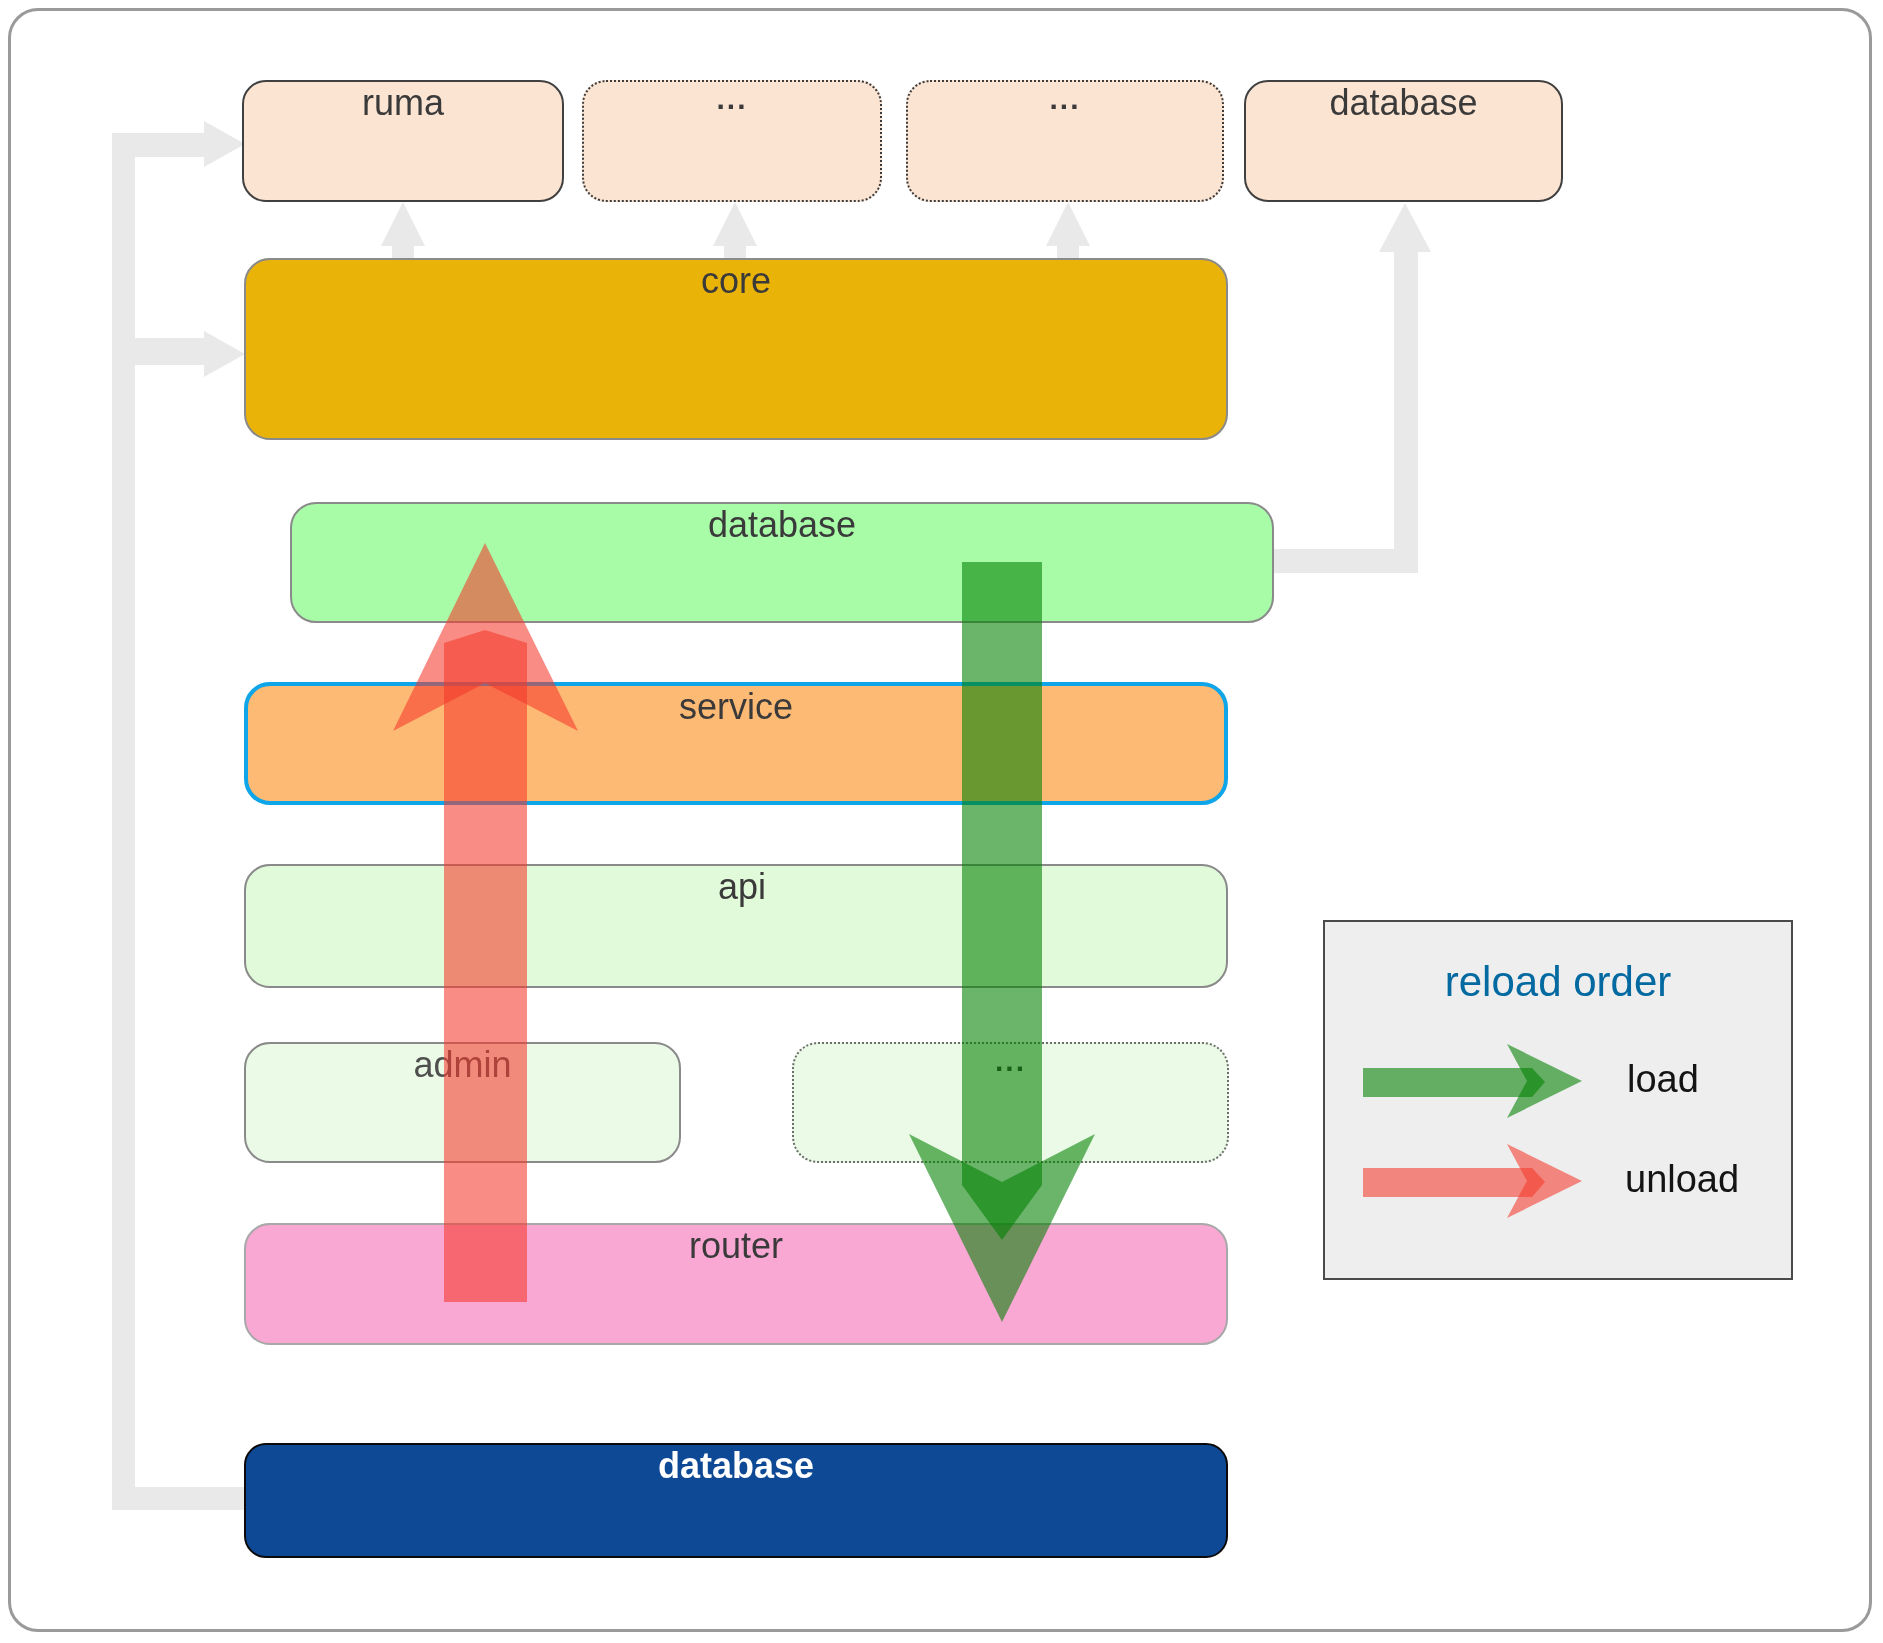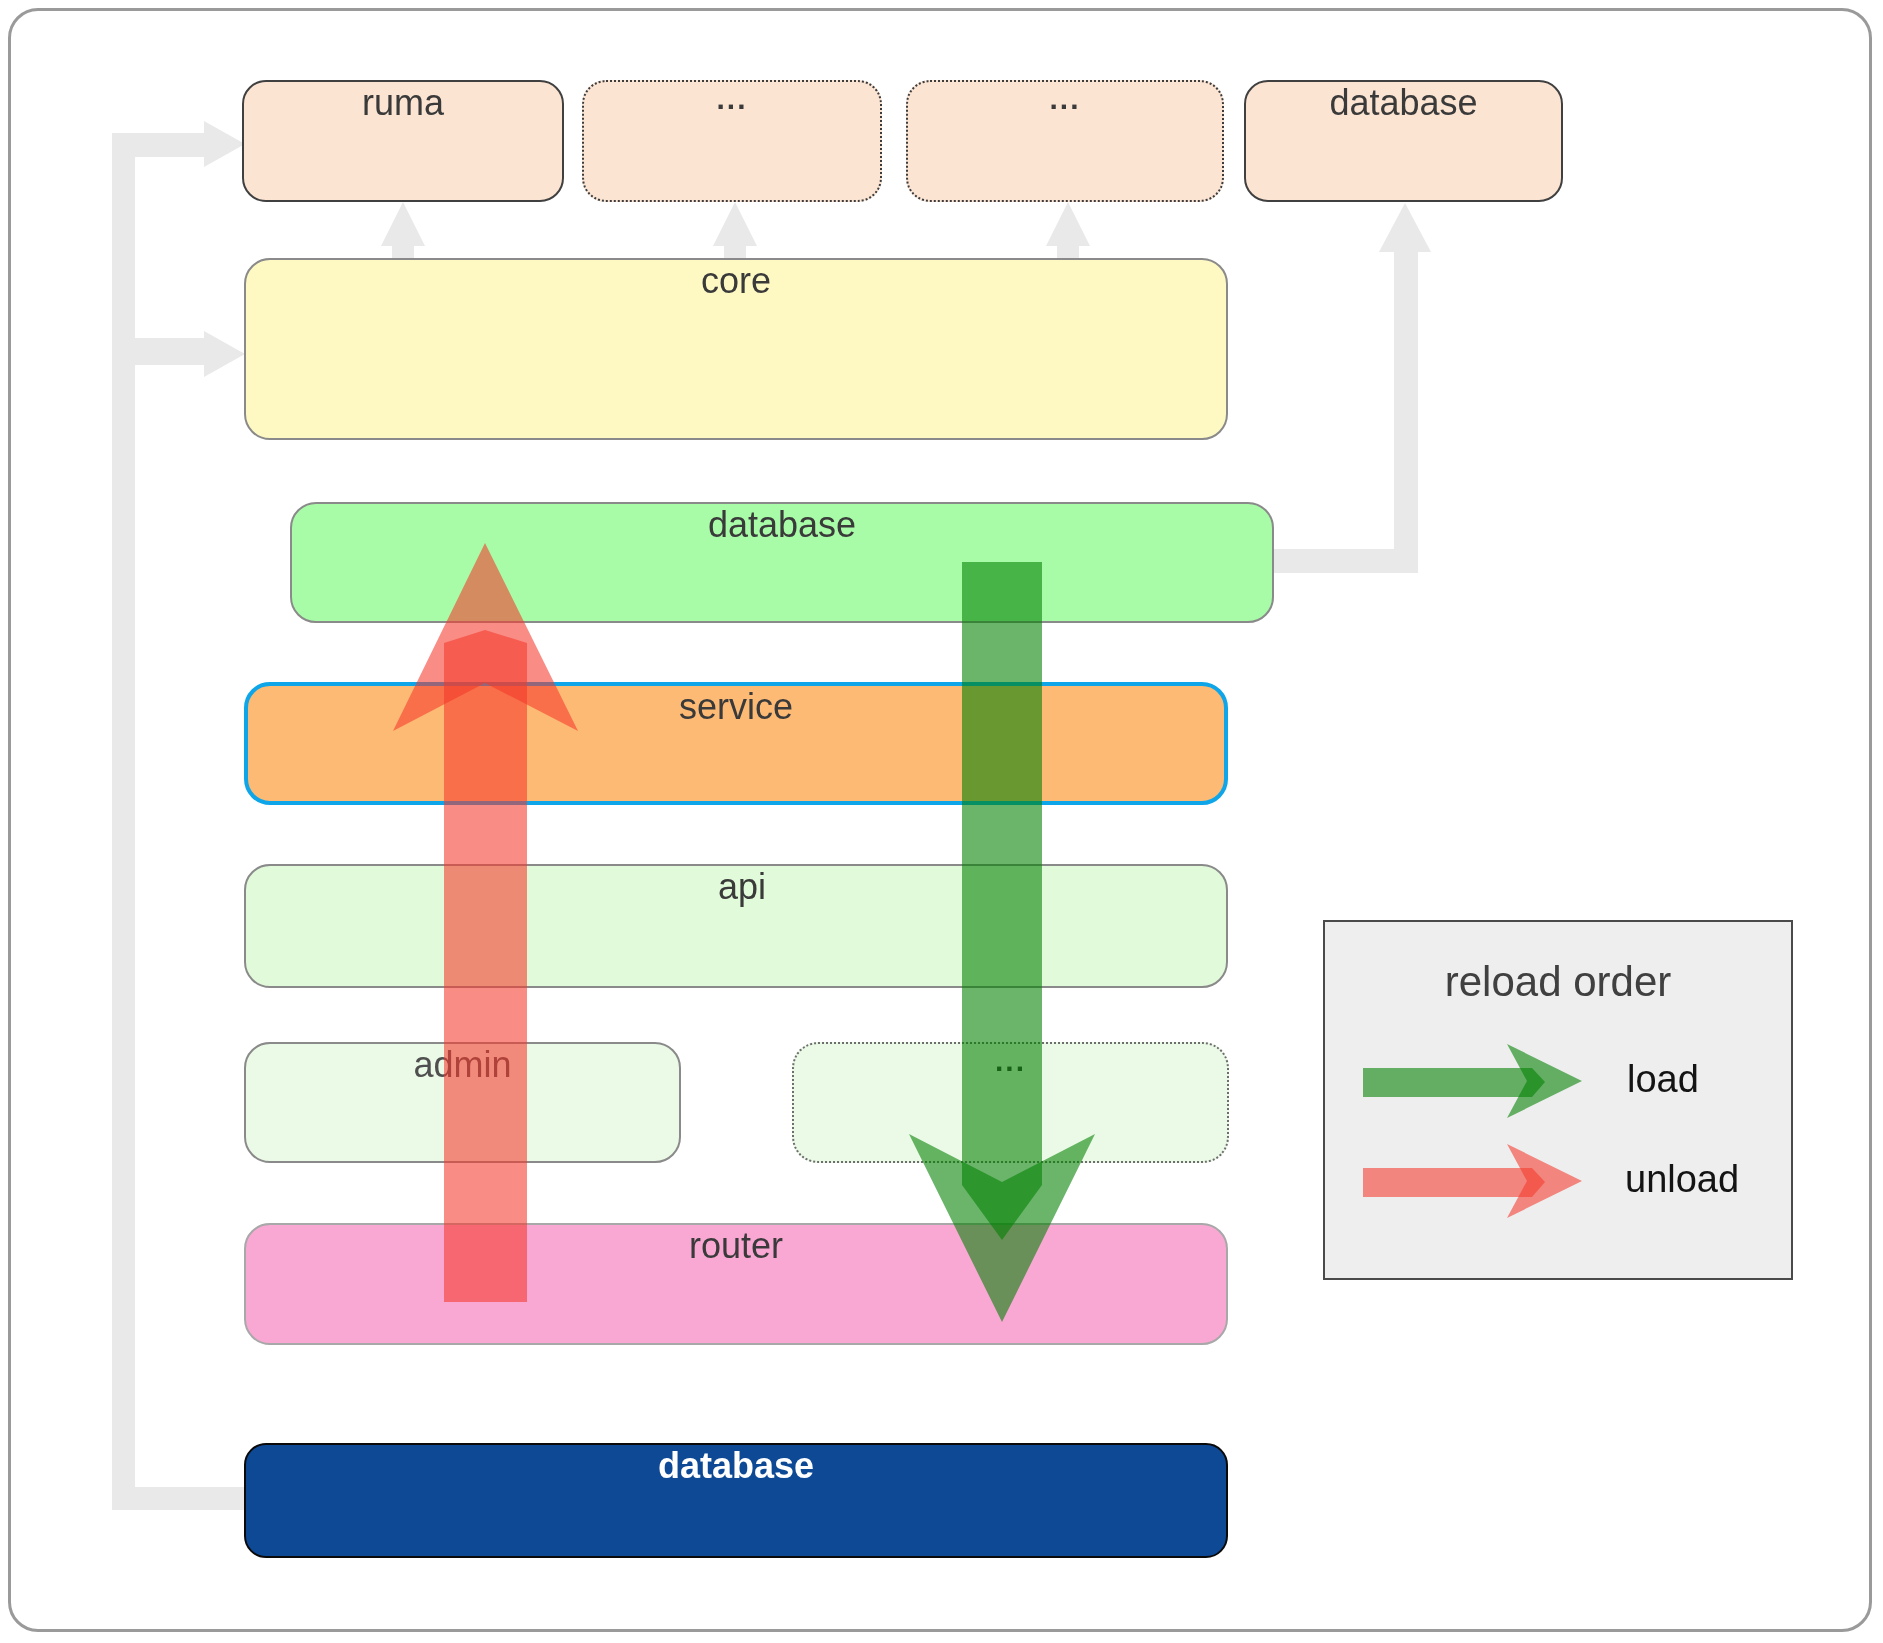--- a/index.html
+++ b/index.html
@@ -16,35 +16,35 @@
   #connector-layer{z-index:1;}
   #node-layer{position:absolute;left:0;top:0;width:100%;height:100%;z-index:2;}
   #arrow-layer{z-index:3;}
   .node{
     position:absolute;display:flex;align-items:flex-start;justify-content:center;
     box-sizing:border-box;font-size:36px;color:#3a3a3a;border-radius:26px;
   }
   .node .lbl{white-space:nowrap;}
   .dep{background:#fce4d3;border:2.5px solid #404040;border-radius:24px;}
   .dep-dotted{background:#fce4d3;border:2.5px dotted #3c3c3c;border-radius:24px;font-weight:700;font-size:30px;letter-spacing:2px;}
-  .n-core{background:#fef9c3;border:2px solid #8a8a8a;}
+  .n-core{background:#eab308;border:2px solid #8a8a8a;}
   .n-database{background:#a8fca8;border:2px solid #8a8a8a;}
   .n-service{background:#fdba74;border:4px solid #0ea5e9;}
   .n-api{background:#e1fad9;border:2px solid #8a8a8a;}
   .n-admin{background:#ebfae6;border:2px solid #8a8a8a;color:#4f4f4f;}
   .n-admin-dots{background:#ebfae6;border:2px dotted #6e6e6e;font-weight:700;font-size:30px;letter-spacing:2px;}
   .n-router{background:#f9a8d4;border:2px solid #a8a8a8;}
   .n-conduwuit{background:#0e4996;border:2.5px solid #0a0a0a;border-radius:22px;color:#ffffff;font-weight:700;}
   .legend{
     position:absolute;left:1323px;top:920px;width:470px;height:360px;
     background:#eeeeee;border:2.5px solid #4a4a4a;box-sizing:border-box;z-index:2;
   }
   .legend-title{
     position:absolute;left:0;top:36px;width:100%;text-align:center;
-    font-size:42px;color:#404040;
+    font-size:42px;color:#0369a1;
   }
   .legend-label{position:absolute;font-size:38px;color:#141414;z-index:4;}
   .legend-label.load{left:1627px;top:1058px;}
   .legend-label.unload{left:1625px;top:1158px;}
 </style>
 </head>
 <body>
 
 <div id="canvas">
   <div class="frame"></div>

